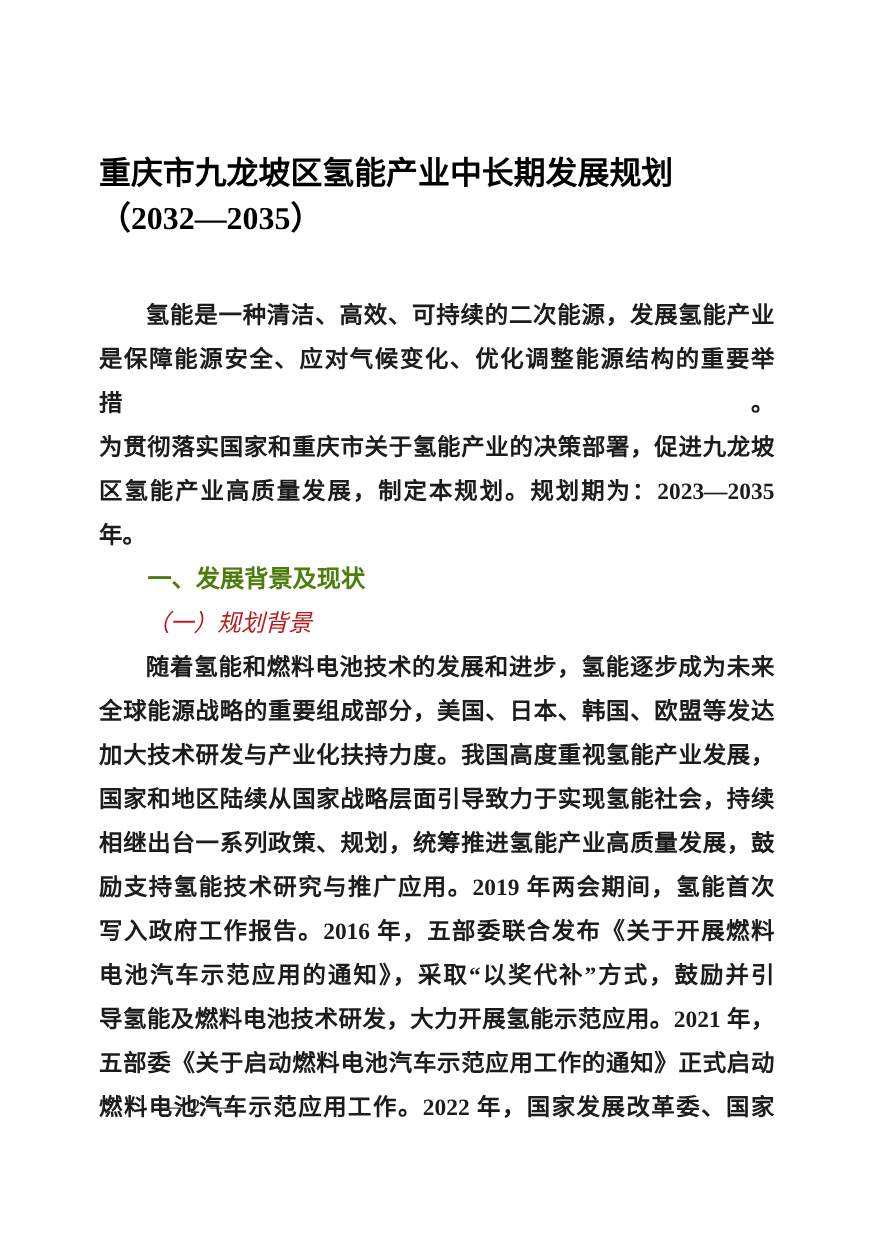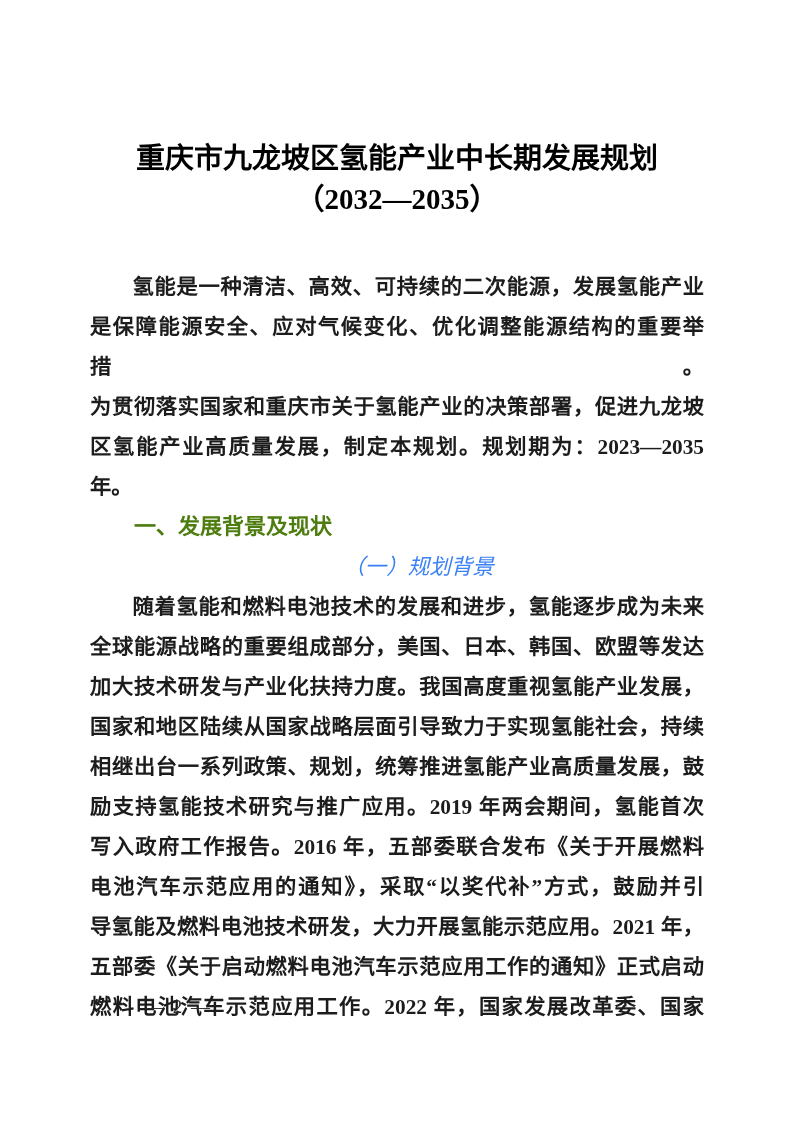--- a/index.html
+++ b/index.html
@@ -15,21 +15,20 @@
     background: #ffffff;
     box-sizing: border-box;
     padding: 0 90px;
     overflow: hidden;
     color: #1c1c1c;
     font-family: "Liberation Serif", "DejaVu Serif", serif;
   }
   .doc-title {
     margin: 0;
     padding-top: 138px;
-    text-align: center;
     font-size: 29px;
     line-height: 41px;
     font-weight: 700;
     color: #000000;
     font-family: "Liberation Serif", "DejaVu Serif", serif;
   }
   .title-line { display: block; }
   .para {
     margin: 0;
     font-size: 21.3px;
@@ -54,24 +53,23 @@
     color: #4d7c0f;
     text-indent: 2em;
     font-family: "Liberation Sans", "DejaVu Sans", sans-serif;
   }
   .subsec-heading {
     margin: 0;
     font-size: 21.5px;
     line-height: 40px;
     font-weight: 400;
     font-style: italic;
-    color: #3b82f6;
+    color: #b91c1c;
     text-indent: 2em;
     font-family: "Liberation Serif", "DejaVu Serif", serif;
-    text-align: center;
   }
   .page-footer {
     position: absolute;
     left: 145px;
     top: 995px;
     font-size: 19px;
     line-height: 24px;
     letter-spacing: 2px;
     color: #2a2a2a;
     font-family: "Liberation Serif", "DejaVu Serif", serif;

